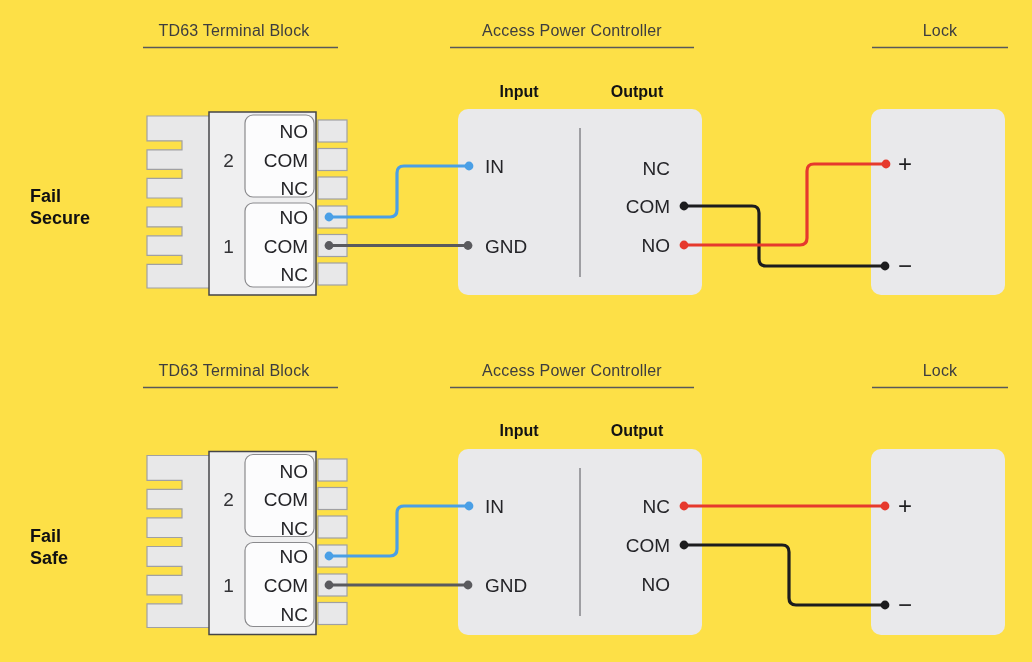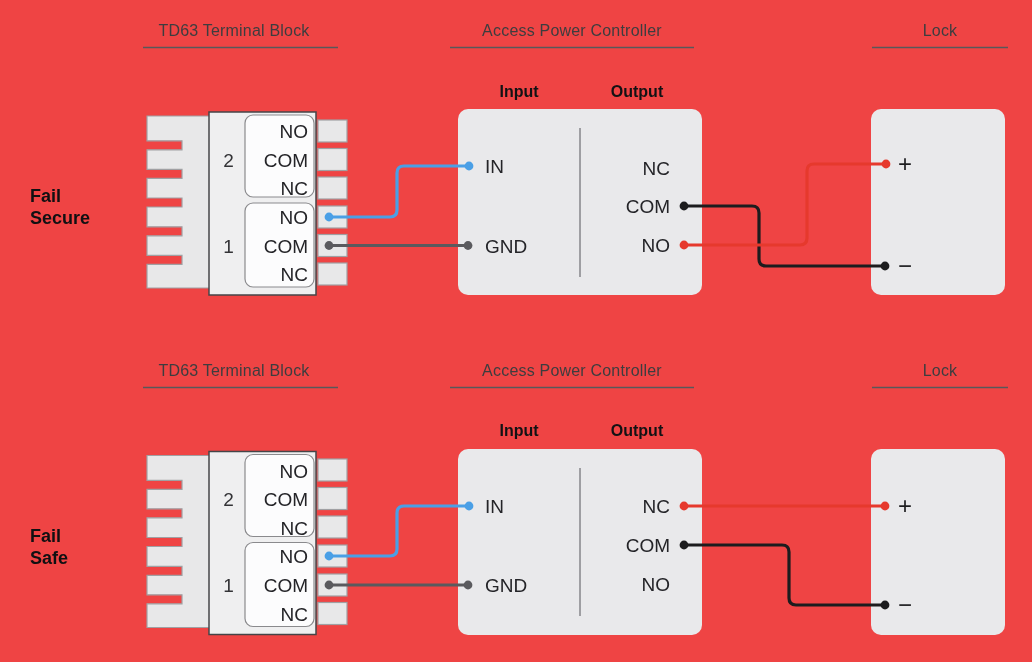--- a/index.html
+++ b/index.html
@@ -1,16 +1,16 @@
 <!DOCTYPE html>
 <html><head>
 <meta charset="utf-8">
 <style>
   html,body{margin:0;padding:0;background:#ffffff;}
-  .stage{position:relative;width:1032px;height:662px;background:#ef4444;overflow:hidden;
+  .stage{position:relative;width:1032px;height:662px;background:#fde047;overflow:hidden;
          font-family:"Liberation Sans",sans-serif;}
   svg{display:block;}
   text{font-family:"Liberation Sans",sans-serif;}
   .col-header{font-size:16px;fill:#3d3d3f;letter-spacing:.2px;text-anchor:middle;}
   .underline{stroke:#58585a;stroke-width:1.4;}
   .fail-label{font-size:18px;font-weight:bold;fill:#101012;}
   .io-label{font-size:16px;font-weight:bold;fill:#121214;text-anchor:middle;}
   .pin-label{font-size:19px;fill:#242428;}
   .anchor-end{text-anchor:end;}
   .group-num{font-size:19px;fill:#333336;text-anchor:middle;}

